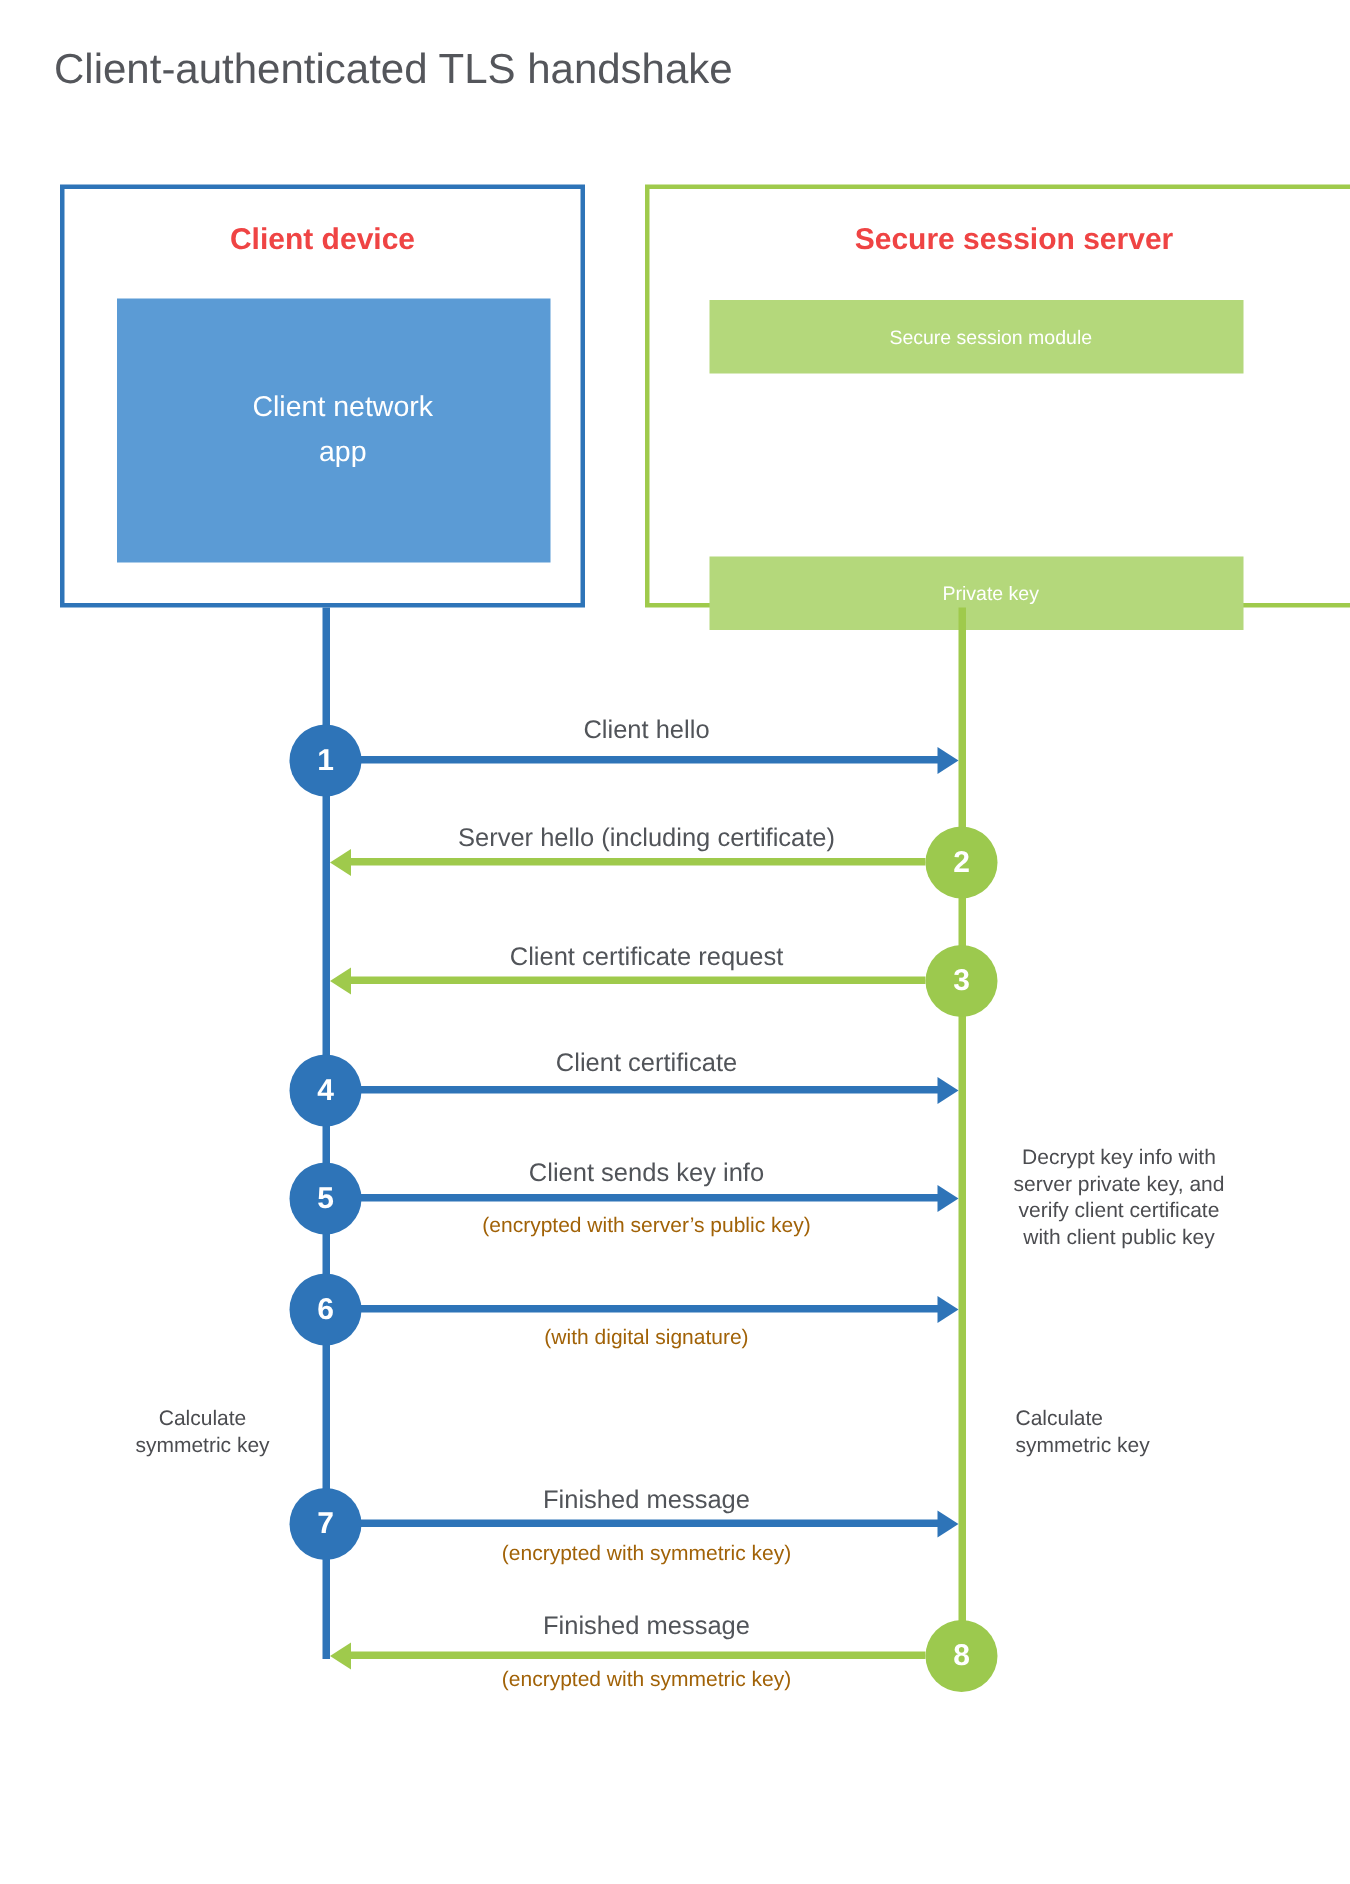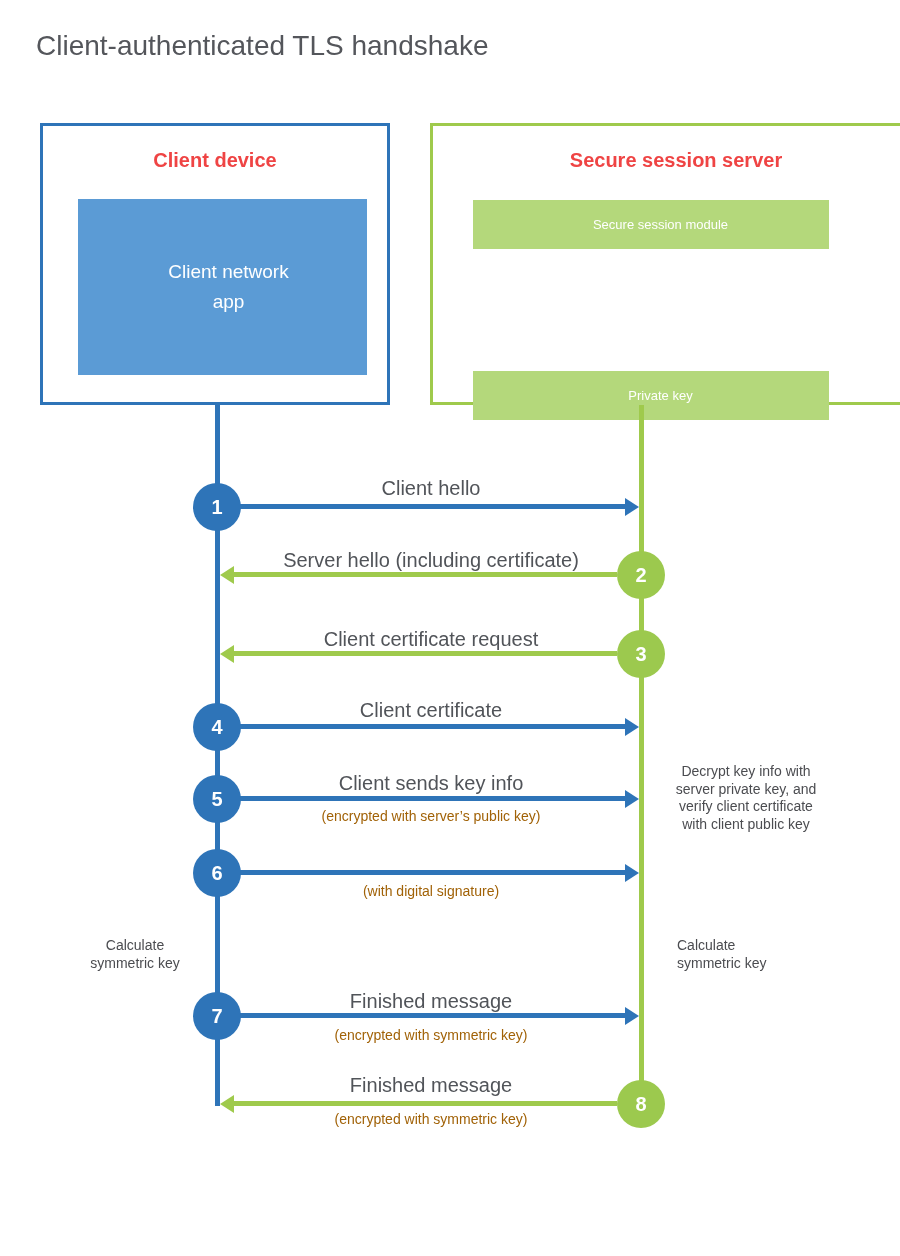--- a/index.html
+++ b/index.html
@@ -41,21 +41,21 @@
   .arrow.right::after{content:"";position:absolute;right:-13px;top:50%;transform:translateY(-50%);
           border-top:9px solid transparent;border-bottom:9px solid transparent;
           border-left:14px solid var(--c);}
   .arrow.left{left:233px;width:384px;}
   .arrow.left::before{content:"";position:absolute;left:-13px;top:50%;transform:translateY(-50%);
           border-top:9px solid transparent;border-bottom:9px solid transparent;
           border-right:14px solid var(--c);}
 
   
   .msg{position:absolute;left:220px;width:422px;text-align:center;
-       font-size:20px;color:#515459;}
+       font-size:17px;color:#515459;}
   .submsg{position:absolute;left:220px;width:422px;text-align:center;
        font-size:14px;color:#a16207;}
 
   
   .note{position:absolute;font-size:14px;line-height:17.5px;color:#4b4c50;}
   .note.decrypt{left:667px;top:763px;width:158px;text-align:center;}
   .note.calc-left{left:80px;top:937px;width:110px;text-align:center;}
   .note.calc-right{left:677px;top:937px;width:110px;text-align:left;}
 </style>
 </head>

